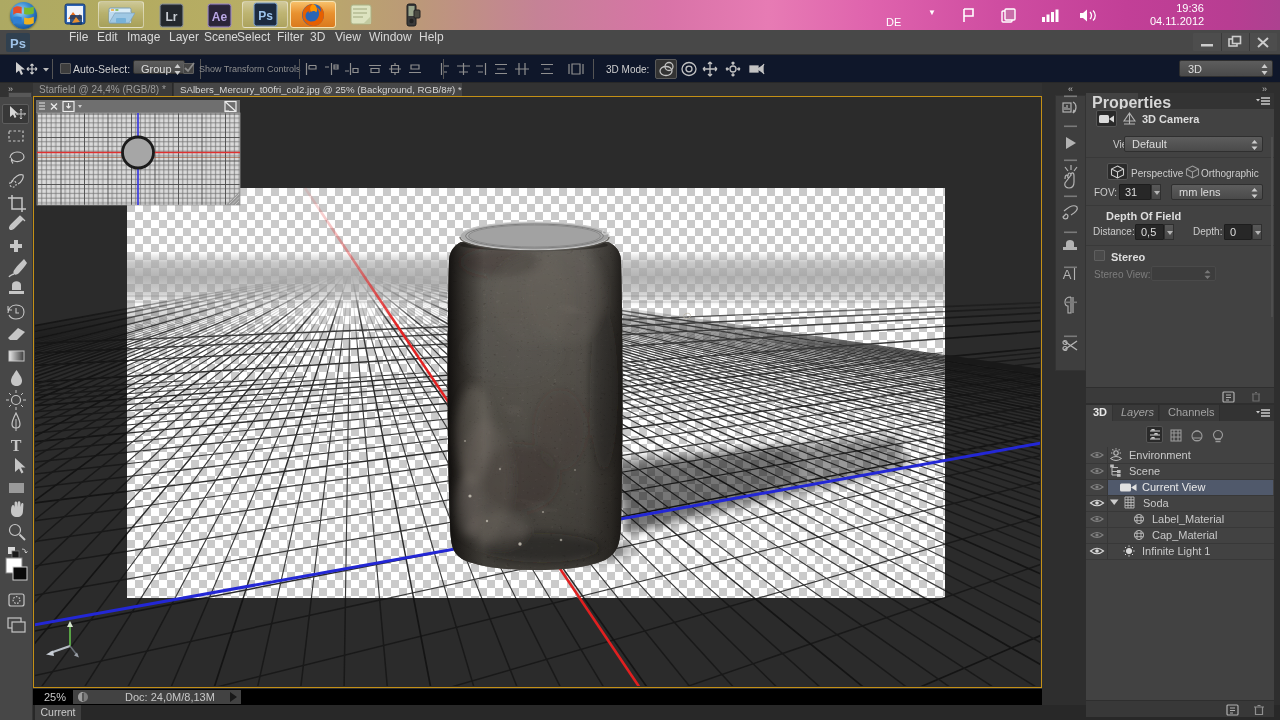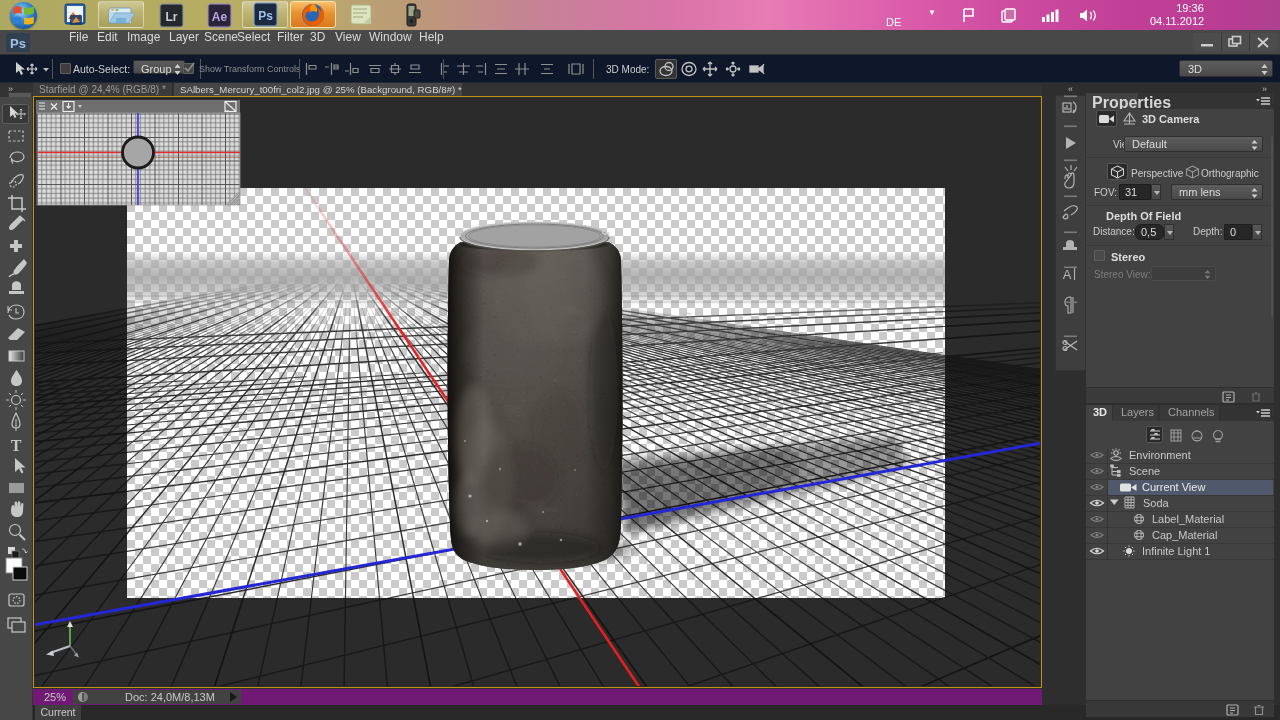--- a/index.html
+++ b/index.html
@@ -21,21 +21,21 @@
 .ddl{background:linear-gradient(180deg,#5d5d5d,#4a4a4a);border:1px solid #2f2f2f;border-radius:2px;color:#dcdcdc;}
 .cb{width:11px;height:11px;background:#3d3d3d;border:1px solid #5f5f5f;border-radius:1px;}
 
 #tabbar{left:0;top:83px;width:1280px;height:14px;background:#323232;}
 .dtab{position:absolute;top:0;height:14px;font-size:10.5px;line-height:14px;padding:0 6px;}
 
 #toolbar{left:0;top:97px;width:33px;height:623px;background:#474747;border-right:1px solid #353535;}
 
 #canvaswrap{left:33px;top:96px;width:1009px;height:592px;border:1.5px solid #c49016;background:#2b2b2b;}
 
-#statusbar{left:33px;top:689px;width:1009px;height:16px;background:#701a75;color:#c8c8c8;font-size:11px;}
+#statusbar{left:33px;top:689px;width:1009px;height:16px;background:#000000;color:#c8c8c8;font-size:11px;}
 #timeline{left:33px;top:705px;width:1247px;height:15px;background:#282828;}
 #timeline .tab{position:absolute;left:2px;top:0;width:46px;height:15px;background:#3f3f3f;color:#cccccc;font-size:10.5px;text-align:center;line-height:15px;}
 
 #rightbg{left:1042px;top:83px;width:238px;height:622px;background:#2e2e2e;}
 #iconstrip{left:1055px;top:95px;width:31px;height:276px;background:#3e3e3e;border:1px solid #333;}
 .panel{background:#424242;color:#cccccc;font-size:11px;}
 .field{background:#272727;border:1px solid #1d1d1d;color:#dedede;border-radius:1px;}
 .spin{background:linear-gradient(180deg,#585858,#474747);border:1px solid #2f2f2f;}
 </style>
 </head>
@@ -641,21 +641,21 @@
   <div class="ddl abs" style="left:85px;top:91px;width:92px;height:16px;">
     <span style="position:absolute;left:7px;top:1px;">mm lens</span>
     <svg style="position:absolute;right:4px;top:3px" width="7" height="10" viewBox="0 0 7 10">
         <path d="M3.5 0 L6.5 3.6 L.5 3.6 Z M3.5 10 L6.5 6.4 L.5 6.4 Z" fill="#ccc"></path>
       </svg>
   </div>
   <div class="abs" style="left:0px;top:112px;width:188px;height:1px;background:#393939;"></div>
 
   <span class="abs" style="left:8px;top:117px;font-weight:bold;color:#dedede;padding-left:12px;">Depth Of Field</span>
   <span class="abs" style="left:7px;top:133px;font-size:10px;">Distance:</span>
-  <div class="field abs" style="left:49px;top:131px;width:29px;height:16px;border-radius:6px;">
+  <div class="field abs" style="left:49px;top:131px;width:29px;height:16px;">
       <span style="position:absolute;left:5px;top:1px;">0,5</span>
     </div>
   <div class="spin abs" style="left:78px;top:131px;width:10px;height:16px;">
       <svg width="6" height="5" viewBox="0 0 6 5" style="position:absolute;left:2px;top:6px">
         <path d="M0 0 L6 0 L3 4 Z" fill="#b5b5b5"></path>
       </svg>
     </div>
   <span class="abs" style="left:107px;top:133px;font-size:10px;">Depth:</span>
   <div class="field abs" style="left:138px;top:131px;width:28px;height:16px;">
       <span style="position:absolute;left:5px;top:1px;">0</span>
@@ -681,21 +681,21 @@
       <rect x="1" y="1" width="11" height="10" rx="1" fill="none" stroke="#b0b0b0" stroke-width="1.2"></rect>
       <path d="M4 4 h5 M4 6.5 h5 M4 9 h3" stroke="#b0b0b0" stroke-width="1"></path>
       <path d="M30 3 h8 M31 3 v7 h6 v-7 M33 1.5 h2" stroke="#6f6f6f" stroke-width="1.2" fill="none"></path>
     </svg>
   </div>
   <div class="abs" style="left:185px;top:44px;width:2px;height:180px;background:#4e4e4e;"></div>
 </div>
 
 <div class="panel abs" style="left:1086px;top:405px;width:188px;height:312px;background:#333;">
   <div class="abs" style="left:0;top:0;width:26px;height:16px;background:#424242;color:#e8e8e8;font-size:11px;font-weight:bold;padding:1px 0 0 7px;">3D</div>
-  <div class="abs" style="left:27px;top:0;width:46px;height:16px;background:#393939;color:#a2a2a2;font-size:11px;padding:1px 0 0 8px;border-right:1px solid #2e2e2e;">Layers</div>
+  <div class="abs" style="left:27px;top:0;width:46px;height:16px;background:#393939;color:#a2a2a2;font-size:11px;padding:1px 0 0 8px;border-right:1px solid #2e2e2e;font-style:italic;">Layers</div>
   <div class="abs" style="left:74px;top:0;width:60px;height:16px;background:#393939;color:#a2a2a2;font-size:11px;padding:1px 0 0 8px;border-right:1px solid #2e2e2e;">Channels</div>
   <svg class="abs" style="left:170px;top:4px" width="14" height="9" viewBox="0 0 14 9">
       <path d="M0 2 L4 2 L2 4.5 Z" fill="#ccc"></path>
       <path d="M5 1 H14 M5 4 H14 M5 7 H14" stroke="#ccc" stroke-width="1.3"></path>
     </svg>
   <div class="abs" style="left:0;top:16px;width:188px;height:296px;background:#424242;"></div>
 
   <div class="abs" style="left:60px;top:21px;width:17px;height:17px;background:#2a2a2a;border:1px solid #555;border-radius:2px;"></div>
   <svg class="abs" style="left:60px;top:21px" width="128" height="18" viewBox="0 0 128 18">
     <g stroke="#d0d0d0" stroke-width="1.2" fill="none">

